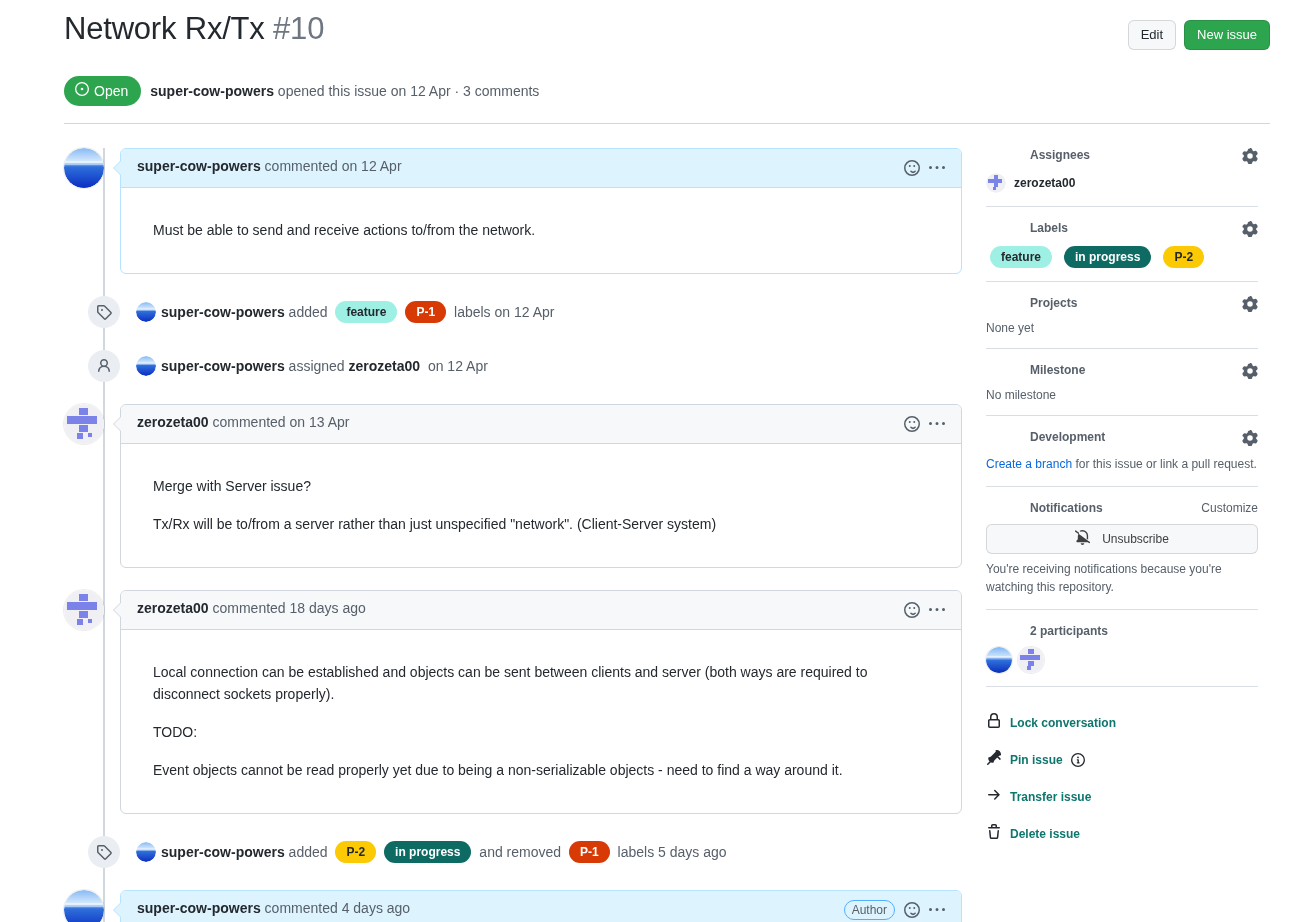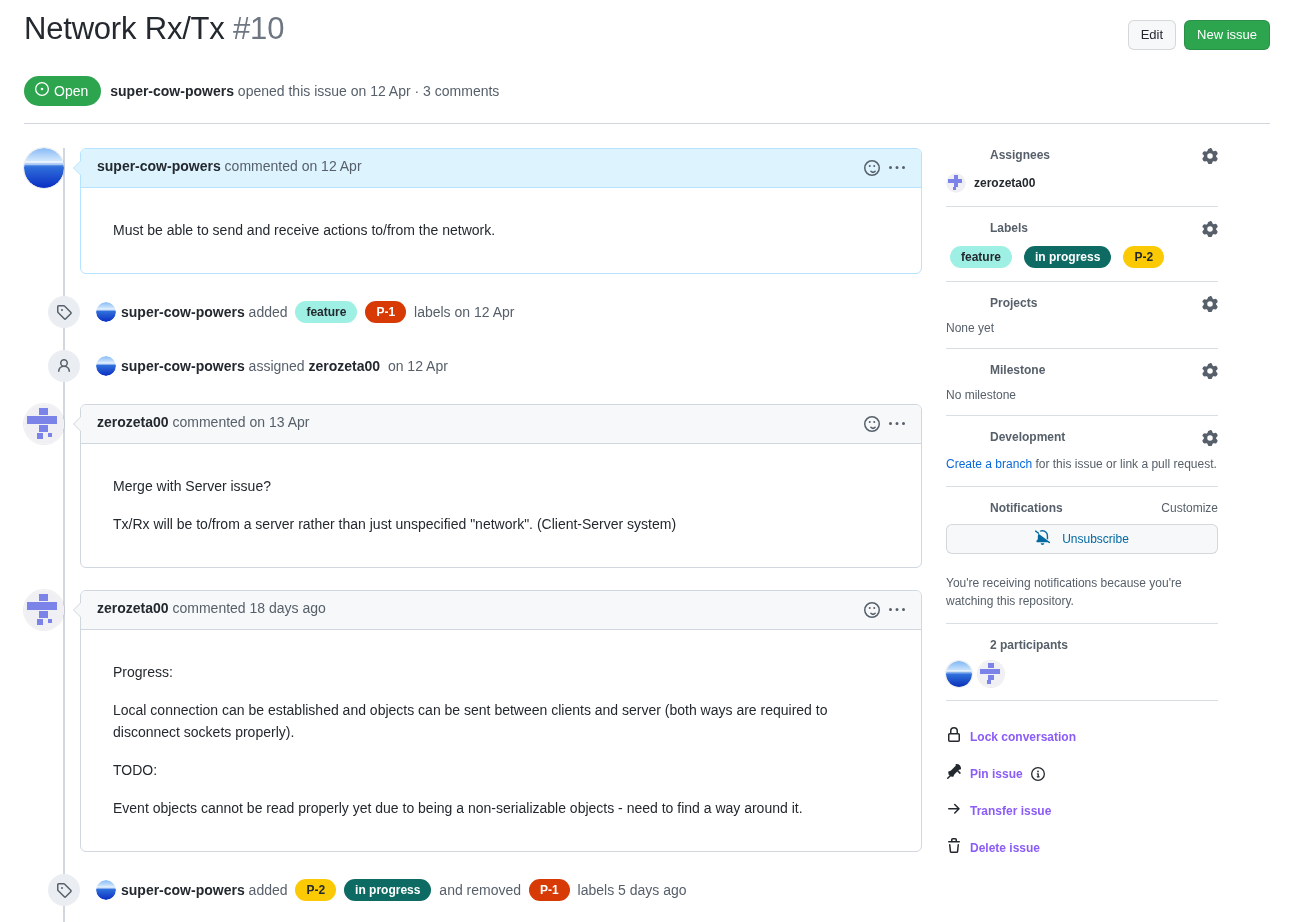--- a/index.html
+++ b/index.html
@@ -4,21 +4,21 @@
 <style>
   * { box-sizing: border-box; }
   html, body {
     margin: 0; padding: 0;
     width: 1294px; height: 922px;
     background: #ffffff;
     font-family: "Liberation Sans", sans-serif;
     color: #24292f;
     overflow: hidden;
   }
-  .page { position: relative; width: 1294px; height: 646px; }
+  .page { position: relative; width: 1294px; height: 646px; padding-left: 40px; }
 
   
   .header { padding: 10px 24px 0 24px; }
   .title-row { display: flex; align-items: flex-start; justify-content: space-between; }
   .issue-title {
     font-size: 31px; font-weight: 400; line-height: 1.25;
     color: #24292f; margin: 0; letter-spacing: -0.2px;
   }
   .issue-title .num { color: #6e7781; font-weight: 300; }
   .title-actions { display: flex; gap: 8px; align-items: center; padding-top: 10px; }
@@ -133,30 +133,30 @@
   .side-link-small { font-size: 12px; color: #57606a; cursor: pointer; font-weight: 400; }
   .side-empty { font-size: 12px; color: #57606a; }
   .assignee-row { display: flex; align-items: center; gap: 8px; font-size: 12px; font-weight: 600; color: #24292f; }
   .assignee-row .mini-avatar { width: 20px; height: 20px; margin: 0; }
   .labels-wrap { display: flex; flex-wrap: wrap; gap: 4px; }
   .dev-text { font-size: 12px; color: #57606a; line-height: 18px; }
   .dev-text a { color: #0969da; text-decoration: none; cursor: pointer; }
   .unsub-btn {
     width: 100%; display: flex; align-items: center; justify-content: center; gap: 12px;
     background: #f6f8fa; border: 1px solid rgba(27,31,36,0.15); border-radius: 6px;
-    font-size: 12px; color: #0369a1; padding: 5px 12px; cursor: pointer; margin-bottom: 20px;
+    font-size: 12px; color: #404040; padding: 5px 12px; cursor: pointer; margin-bottom: 6px;
     font-family: "Liberation Sans", sans-serif;
   }
   .notif-text { font-size: 12px; color: #57606a; line-height: 18px; }
   .participants { display: flex; gap: 6px; margin-top: 9px; }
   .participants .mini-avatar { width: 26px; height: 26px; margin: 0; box-shadow: 0 0 0 1px rgba(27,31,36,0.08); }
   .actions-list { padding-top: 3px; }
   .action-item {
     display: flex; align-items: center; gap: 8px;
-    font-size: 12px; font-weight: 600; color: #8b5cf6;
+    font-size: 12px; font-weight: 600; color: #0f766e;
     padding: 9px 0; cursor: pointer;
   }
   .action-item svg { color: #24292f; flex: 0 0 auto; }
   .info-i { color: #57606a; display: inline-flex; }
 </style>
 </head>
 <body>
 
 <div class="page">
 
@@ -368,21 +368,20 @@
                     </svg>
                   </span>
                   <span class="icon-btn">
                     <svg width="16" height="16" viewBox="0 0 16 16" fill="currentColor">
                       <path d="M8 9a1.5 1.5 0 1 0 0-3 1.5 1.5 0 0 0 0 3ZM1.5 9a1.5 1.5 0 1 0 0-3 1.5 1.5 0 0 0 0 3Zm13 0a1.5 1.5 0 1 0 0-3 1.5 1.5 0 0 0 0 3Z"></path>
                     </svg>
                   </span>
                 </span>
               </div>
               <div class="comment-body">
-                <p>Progress:</p>
                 <p>Local connection can be established and objects can be sent between clients and server (both ways are required to disconnect sockets properly).</p>
                 <p>TODO:</p>
                 <p>Event objects cannot be read properly yet due to being a non-serializable objects - need to find a way around it.</p>
               </div>
             </div>
           </div>
           <div class="tl-event">
             <span class="tl-badge">
               <svg width="16" height="16" viewBox="0 0 16 16" fill="currentColor">
                 <path d="M1 7.775V2.75C1 1.784 1.784 1 2.75 1h5.025c.464 0 .91.184 1.238.513l6.25 6.25a1.75 1.75 0 0 1 0 2.474l-5.026 5.026a1.75 1.75 0 0 1-2.474 0l-6.25-6.25A1.752 1.752 0 0 1 1 7.775Zm1.5 0c0 .066.026.13.073.177l6.25 6.25a.25.25 0 0 0 .354 0l5.025-5.025a.25.25 0 0 0 0-.354l-6.25-6.25a.25.25 0 0 0-.177-.073H2.75a.25.25 0 0 0-.25.25ZM6 5a1 1 0 1 1 0 2 1 1 0 0 1 0-2Z"></path>

